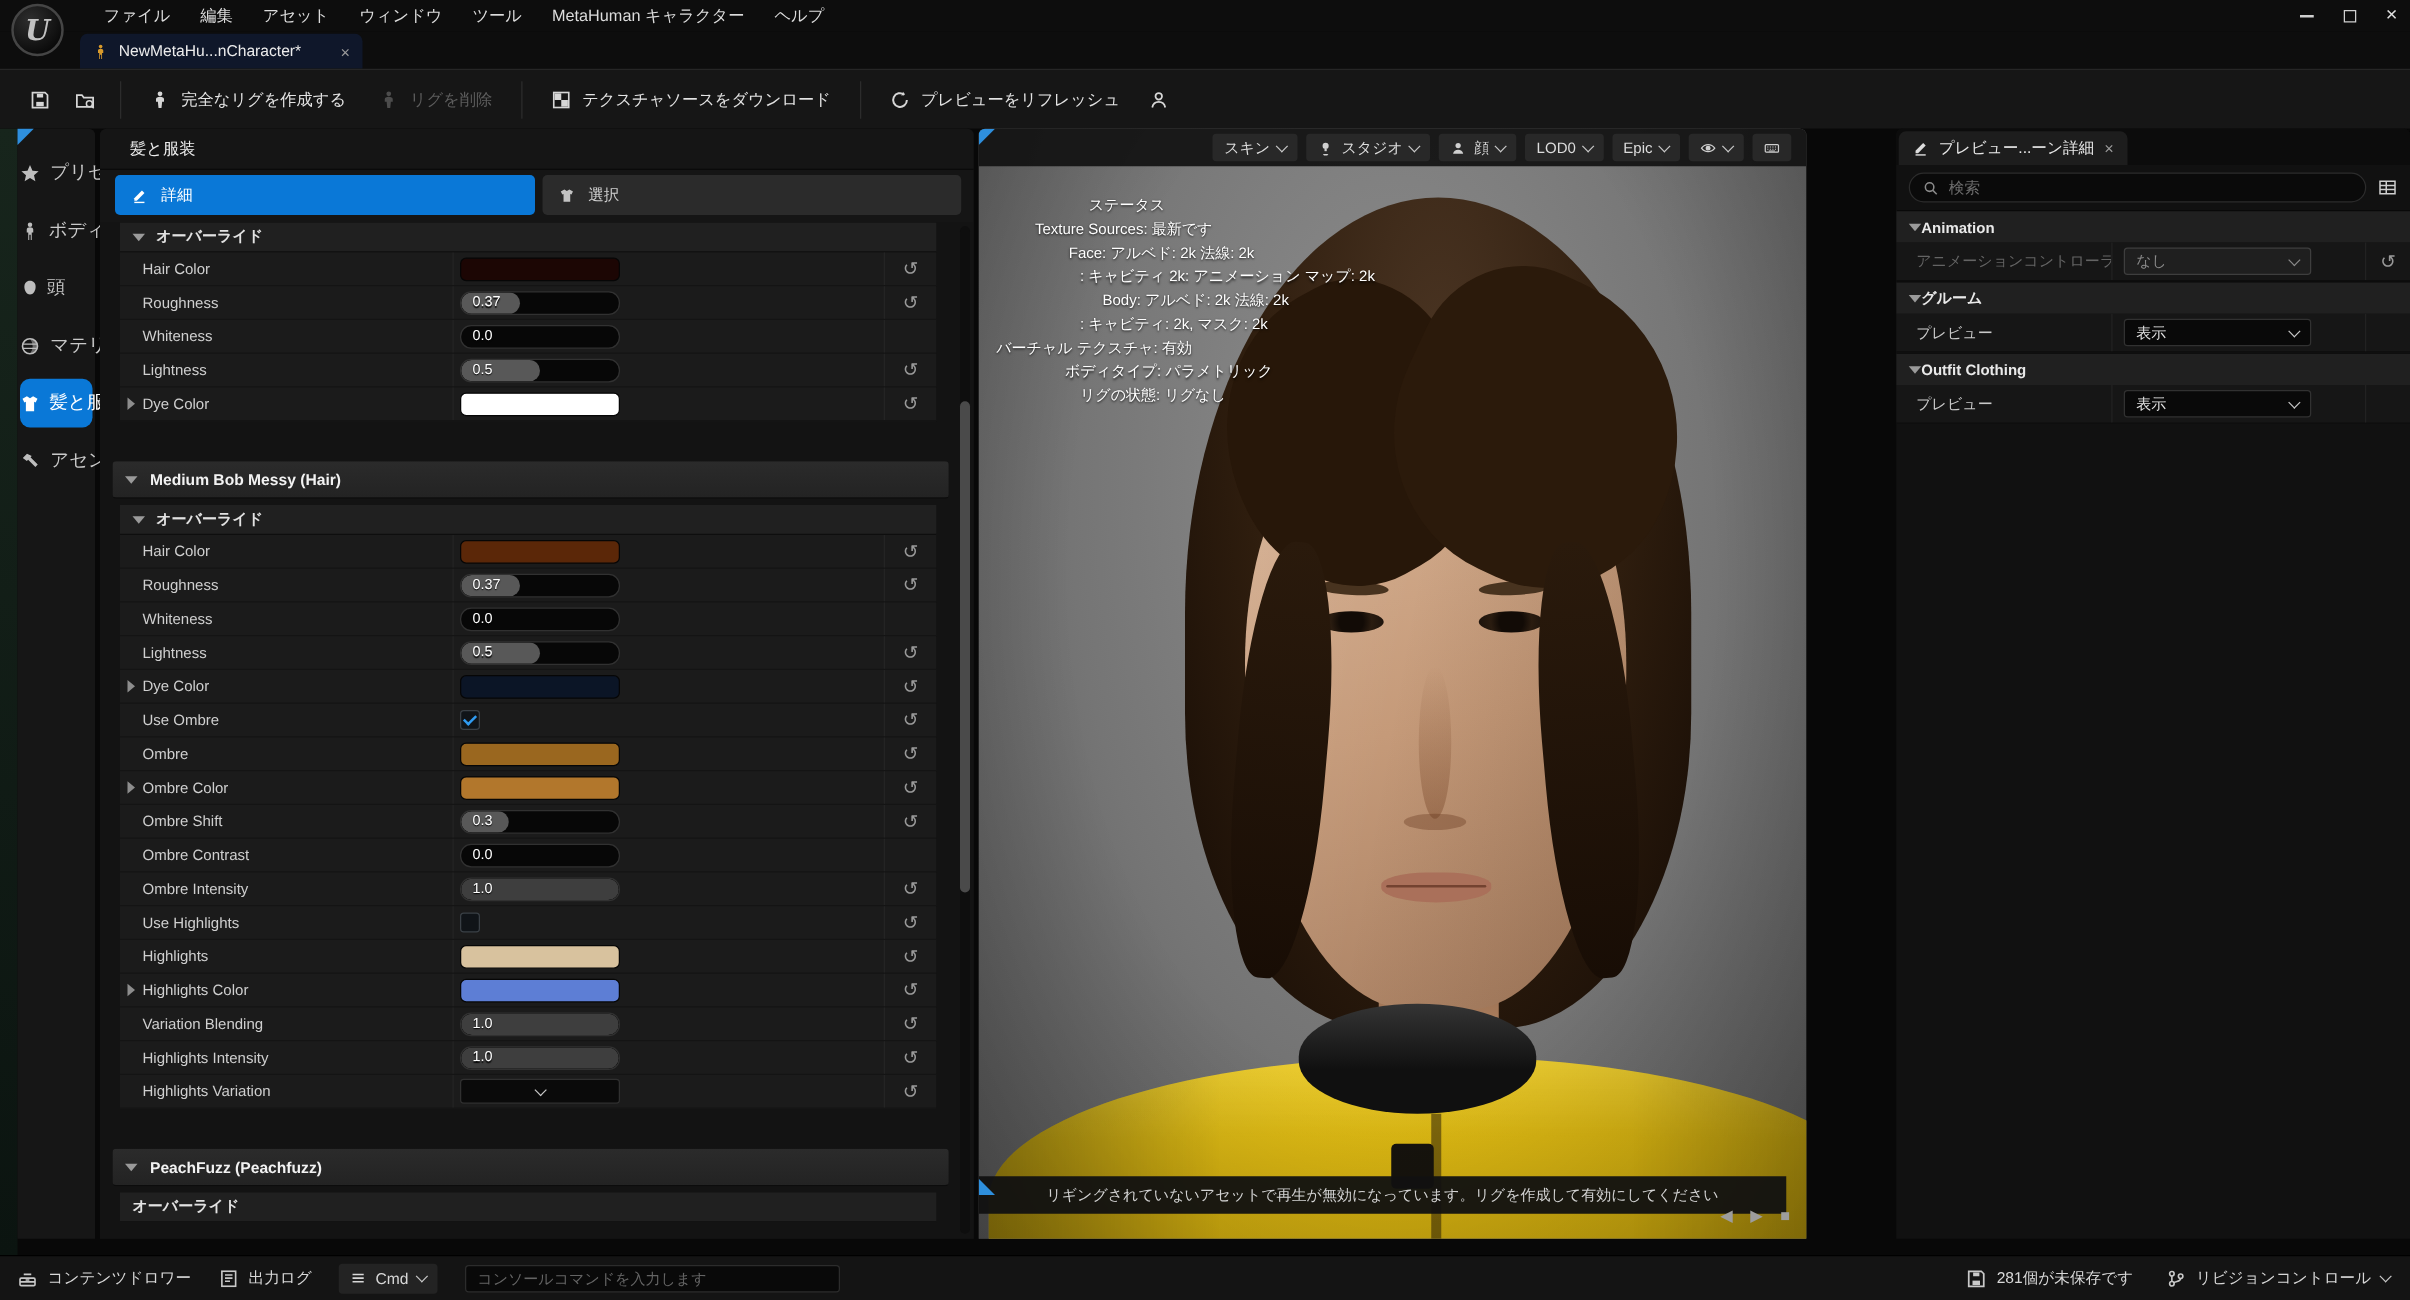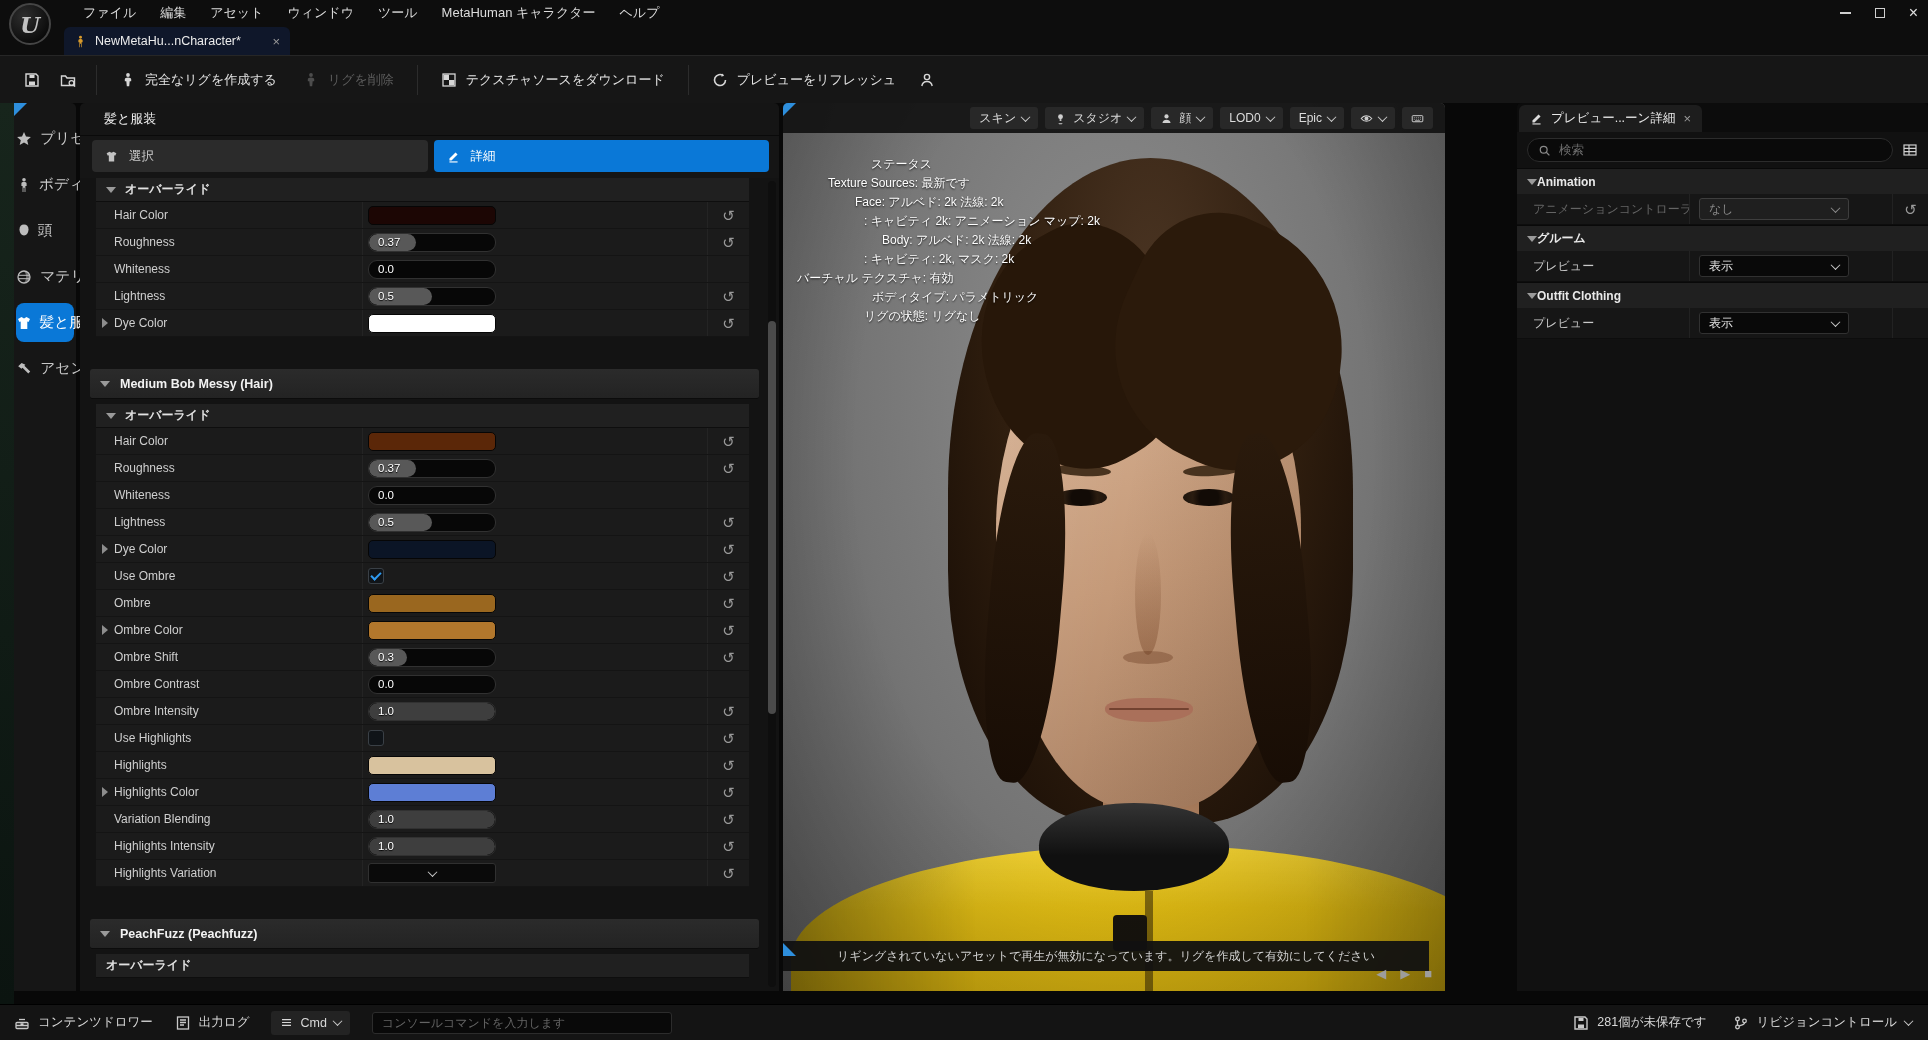--- a/index.html
+++ b/index.html
@@ -89,21 +89,21 @@
   .vbtn .icon{color:#cfcfcf}
   .vstat{position:absolute;top:52px;left:4px;z-index:25;font-size:12px;color:#fff;line-height:19px;text-shadow:0 1px 2px rgba(0,0,0,.85)}
   .vstat div{white-space:pre}
   .vstat div:nth-child(1){margin-left:84px}
   .vstat div:nth-child(2){margin-left:41px}
   .vstat div:nth-child(3){margin-left:68px}
   .vstat div:nth-child(4){margin-left:77px}
   .vstat div:nth-child(5){margin-left:95px}
   .vstat div:nth-child(6){margin-left:77px}
   .vstat div:nth-child(7){margin-left:10px}
-  .vstat div:nth-child(8){margin-left:85px}
+  .vstat div:nth-child(8){margin-left:65px}
   .vstat div:nth-child(9){margin-left:77px}
   .vmsg{position:absolute;left:0;bottom:20px;width:646px;height:30px;background:rgba(17,17,17,.95);display:flex;align-items:center;justify-content:center;font-size:12px;color:#d2d2d2;z-index:30}
   .vplay{position:absolute;right:13px;bottom:10px;display:flex;gap:14px;color:#9d9d9d;font-size:13px;z-index:30}
   .viewport .corner.bl{bottom:35px;left:0}
 
   
   .ch{position:absolute;pointer-events:none}
   .ch-hair{left:165px;top:55px;width:405px;height:665px;border-radius:50% 50% 38% 38%;background:radial-gradient(ellipse at 50% 22%,#4b3523,#2e1d0e 55%,#190e06 92%);z-index:5}
   .ch-neck{left:320px;top:660px;width:96px;height:130px;background:linear-gradient(#8c6448,#a87c5c 40%,#9d7354);z-index:6}
   .ch-face{left:213px;top:190px;width:305px;height:515px;border-radius:50% 50% 42% 44%/46% 46% 52% 54%;background:linear-gradient(168deg,#d2ab8c 20%,#c59a79 55%,#ad8466 95%);z-index:6}
@@ -319,36 +319,36 @@
               <path d="M2.2 5.3L5.6 1.9l3.8 1.9-1 1 5.8 5.8-1.9 1.9-5.8-5.8-1 1z"></path>
             </svg>
           </span>
           <span class="sb-label">アセンブリ</span>
         </div>
       </div>
 
     <div class="props">
       <div class="props-header">髪と服装</div>
       <div class="props-tabs">
-        <div class="ptab">
-          <span class="icon small">
-              <svg viewBox="0 0 16 16" fill="currentColor">
-                <path d="M5.5 2L8 3.5 10.5 2 14 4l-1.5 3-1.2-.6V14H4.7V6.4L3.5 7 2 4z"></path>
-              </svg>
-            </span>
-          <span>選択</span>
-        </div>
         <div class="ptab active">
           <span class="icon small">
               <svg viewBox="0 0 16 16" fill="currentColor">
                 <path d="M3 10.5L10.5 3l2.5 2.5L5.5 13H3z"></path>
                 <rect x="3" y="14" width="10" height="1.4"></rect>
               </svg>
             </span>
           <span>詳細</span>
+        </div>
+        <div class="ptab">
+          <span class="icon small">
+              <svg viewBox="0 0 16 16" fill="currentColor">
+                <path d="M5.5 2L8 3.5 10.5 2 14 4l-1.5 3-1.2-.6V14H4.7V6.4L3.5 7 2 4z"></path>
+              </svg>
+            </span>
+          <span>選択</span>
         </div>
       </div>
       <div class="props-scroll">
           <div class="p-sub">
             <span class="tri-d"></span>
             <span>オーバーライド</span>
           </div>
           <div class="prow">
             <div class="exp"></div>
             <div class="lbl">Hair Color</div>

